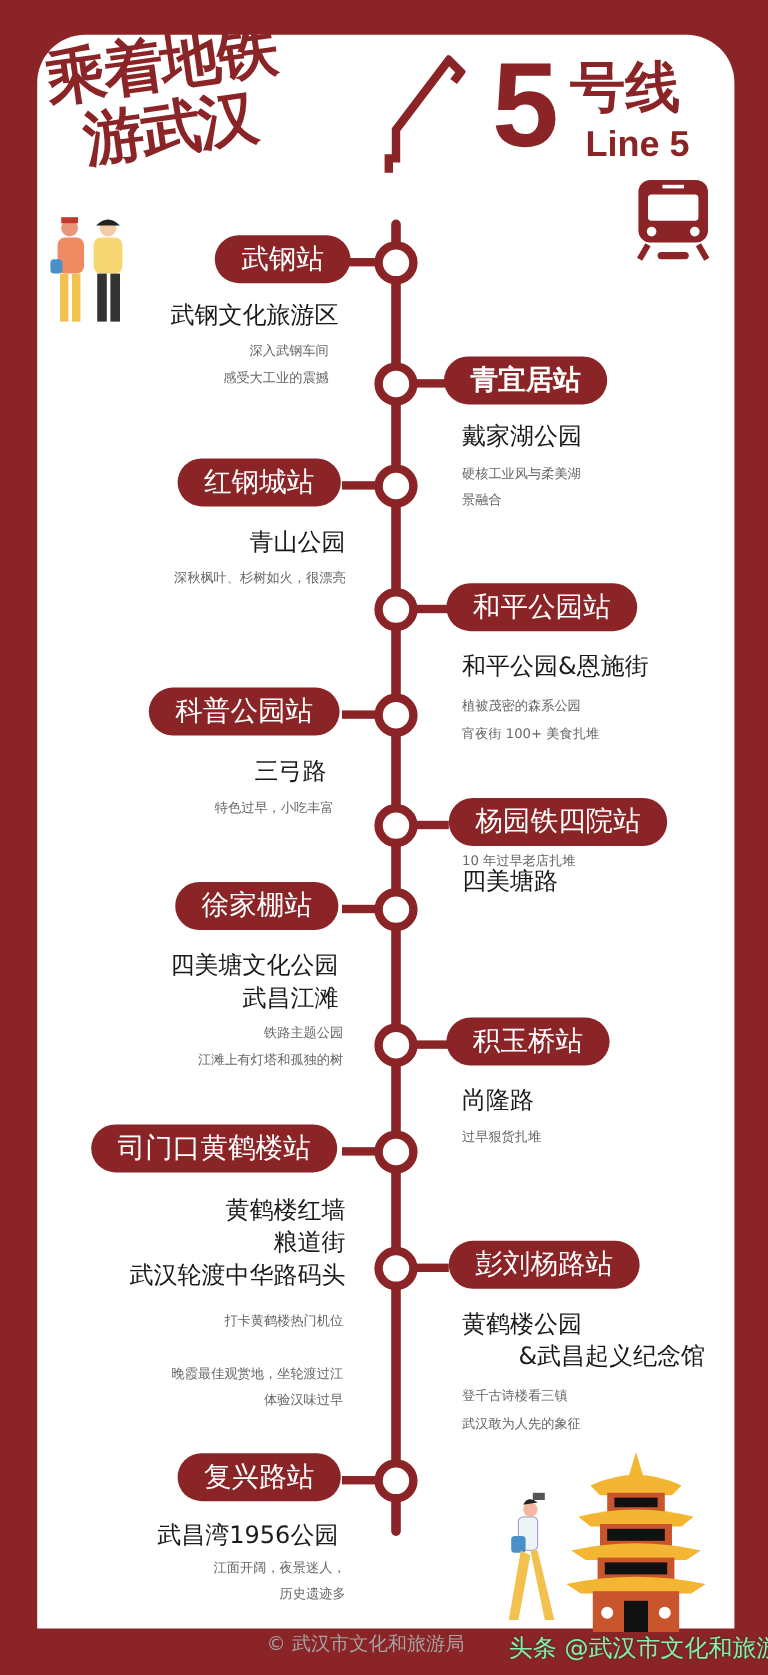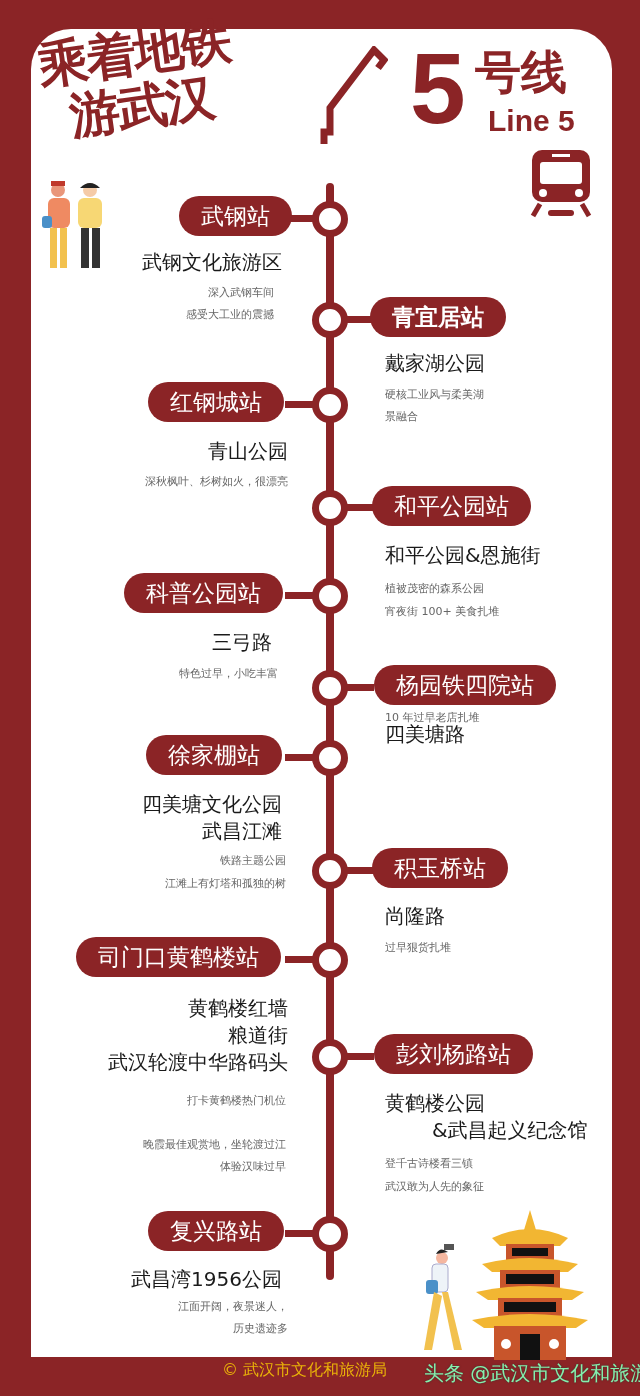--- a/index.html
+++ b/index.html
@@ -12,21 +12,21 @@
   .line-cn { position:absolute; left:475px; top:46px; color:#8b2426; font-weight:bold; font-size:46px; line-height:52px; }
   .line-en { position:absolute; left:488px; top:104px; color:#8b2426; font-weight:bold; font-size:30px; line-height:34px; font-family:"Liberation Sans",sans-serif; }
   .train-icon { position:absolute; left:530px; top:148px; }
   .track { position:absolute; left:326px; top:183px; width:8px; height:1097px; background:#8b2426; border-radius:4px; }
   .node { position:absolute; width:22px; height:22px; border:7px solid #8b2426; border-radius:50%; background:#fff; box-sizing:content-box; }
   .conn { position:absolute; height:7px; background:#8b2426; }
   .pill { position:absolute; height:40px; line-height:40px; background:#8b2426; color:#fff; font-size:23px; border-radius:20px; padding:0 22px; white-space:nowrap; }
   .place { position:absolute; font-size:20px; line-height:27px; color:#1a1a1a; white-space:nowrap; }
   .desc { position:absolute; font-size:11px; line-height:22px; color:#666; white-space:nowrap; }
   .left { text-align:right; }
-  .footer { position:absolute; left:222px; top:1360px; color:#eab308; font-size:16px; white-space:nowrap; }
+  .footer { position:absolute; left:222px; top:1360px; color:#a3a3a3; font-size:16px; white-space:nowrap; }
   .footer2 { position:absolute; left:424px; top:1360px; color:#86efac; font-size:20px; white-space:nowrap; text-shadow:0 0 2px #333; }
   .figs { position:absolute; left:40px; top:178px; }
   .tower { position:absolute; left:420px; top:1200px; }
 </style>
 </head>
 <body>
 
 <div class="card"></div>
 
 <div class="title">

